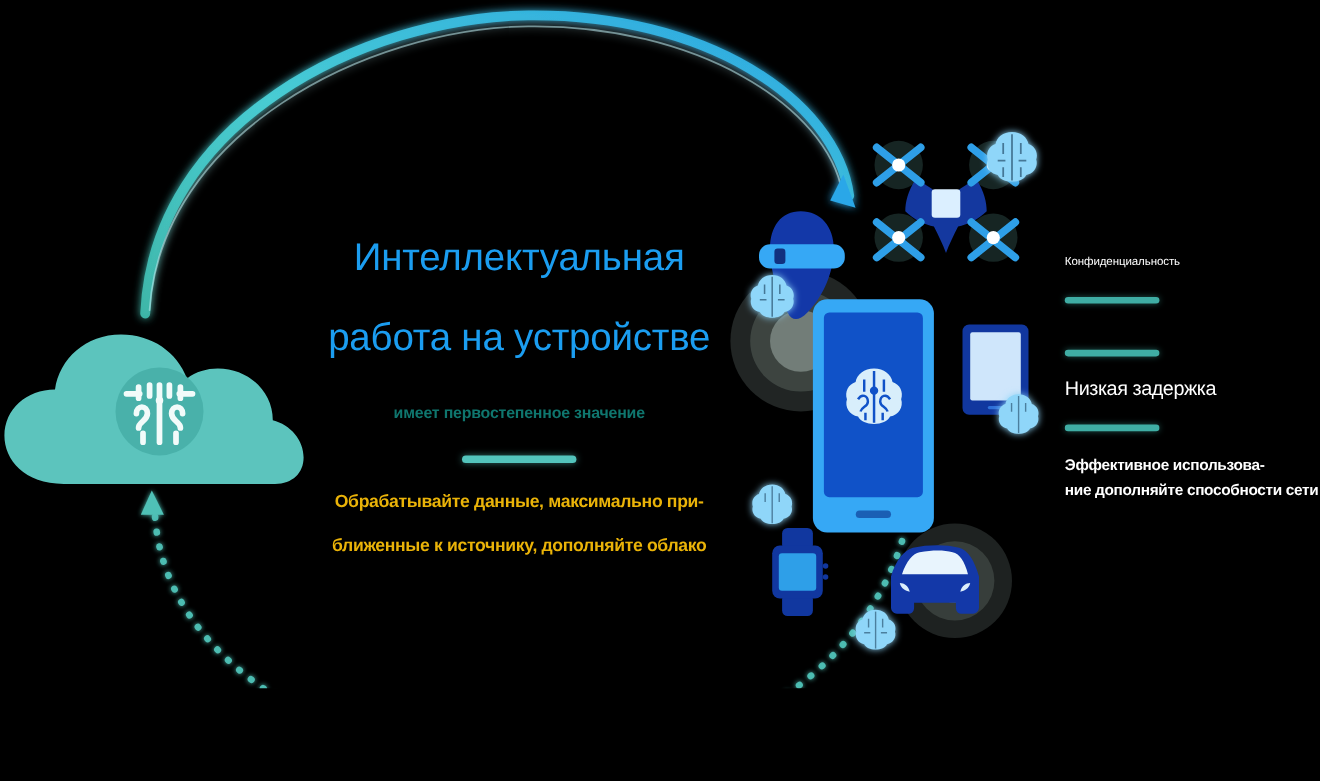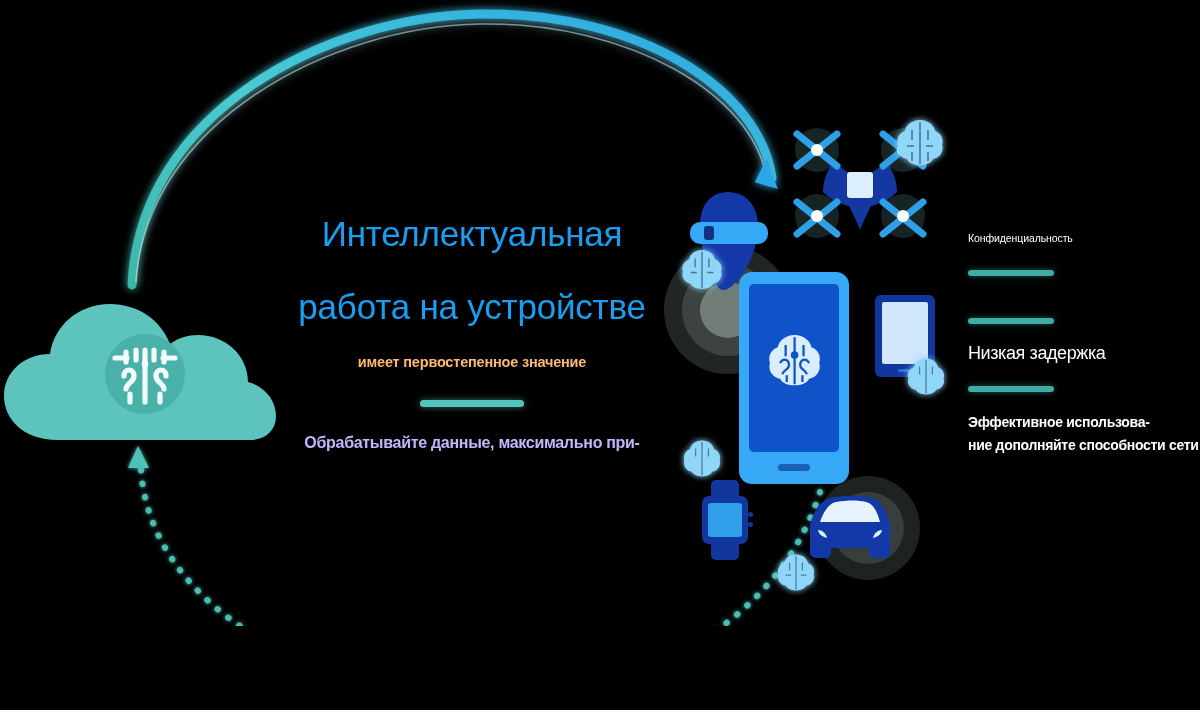--- a/index.html
+++ b/index.html
@@ -36,38 +36,38 @@
   }
   .headline {
     color: #1b9df0;
     font-size: 35px;
     font-weight: 400;
     line-height: 1.0;
     letter-spacing: -0.2px;
     white-space: nowrap;
   }
   .headline.l1 { margin-bottom: 38px; }
-  .headline.l2 { margin-bottom: 30px; }
+  .headline.l2 { margin-bottom: 44px; }
   .subhead {
-    color: #fdba74;
+    color: #0f766e;
     font-size: 14.5px;
     font-weight: bold;
     letter-spacing: -0.2px;
     white-space: nowrap;
   }
   .center-rule {
     width: 104px;
     height: 7px;
     border-radius: 4px;
     background: #53c4bc;
     margin: 30px auto 28px auto;
     box-shadow: 0 0 7px rgba(83,196,188,0.55);
   }
   .body-line {
-    color: #c4b5fd;
+    color: #eab308;
     font-size: 16px;
     font-weight: bold;
     letter-spacing: -0.3px;
     line-height: 1.0;
     white-space: nowrap;
   }
   .body-line.b1 { margin-bottom: 24px; }
 
   
   #benefits {
@@ -322,20 +322,21 @@
       <path d="M 17,34 L 24,34 M 36,34 L 43,34"></path>
     </g>
   </svg>
 
   <div id="center-text">
     <div class="headline l1">Интеллектуальная</div>
     <div class="headline l2">работа на устройстве</div>
     <div class="subhead">имеет первостепенное значение</div>
     <div class="center-rule"></div>
     <div class="body-line b1">Обрабатывайте данные, максимально при-</div>
+    <div class="body-line">ближенные к источнику, дополняйте облако</div>
   </div>
 
   <div id="benefits">
     <div class="benefit-label b-xs">Конфиденциальность</div>
     <div class="sp-a"></div>
     <div class="benefit-rule"></div>
     <div class="sp-b"></div>
     <div class="sp-c"></div>
     <div class="benefit-rule"></div>
     <div class="sp-d"></div>

